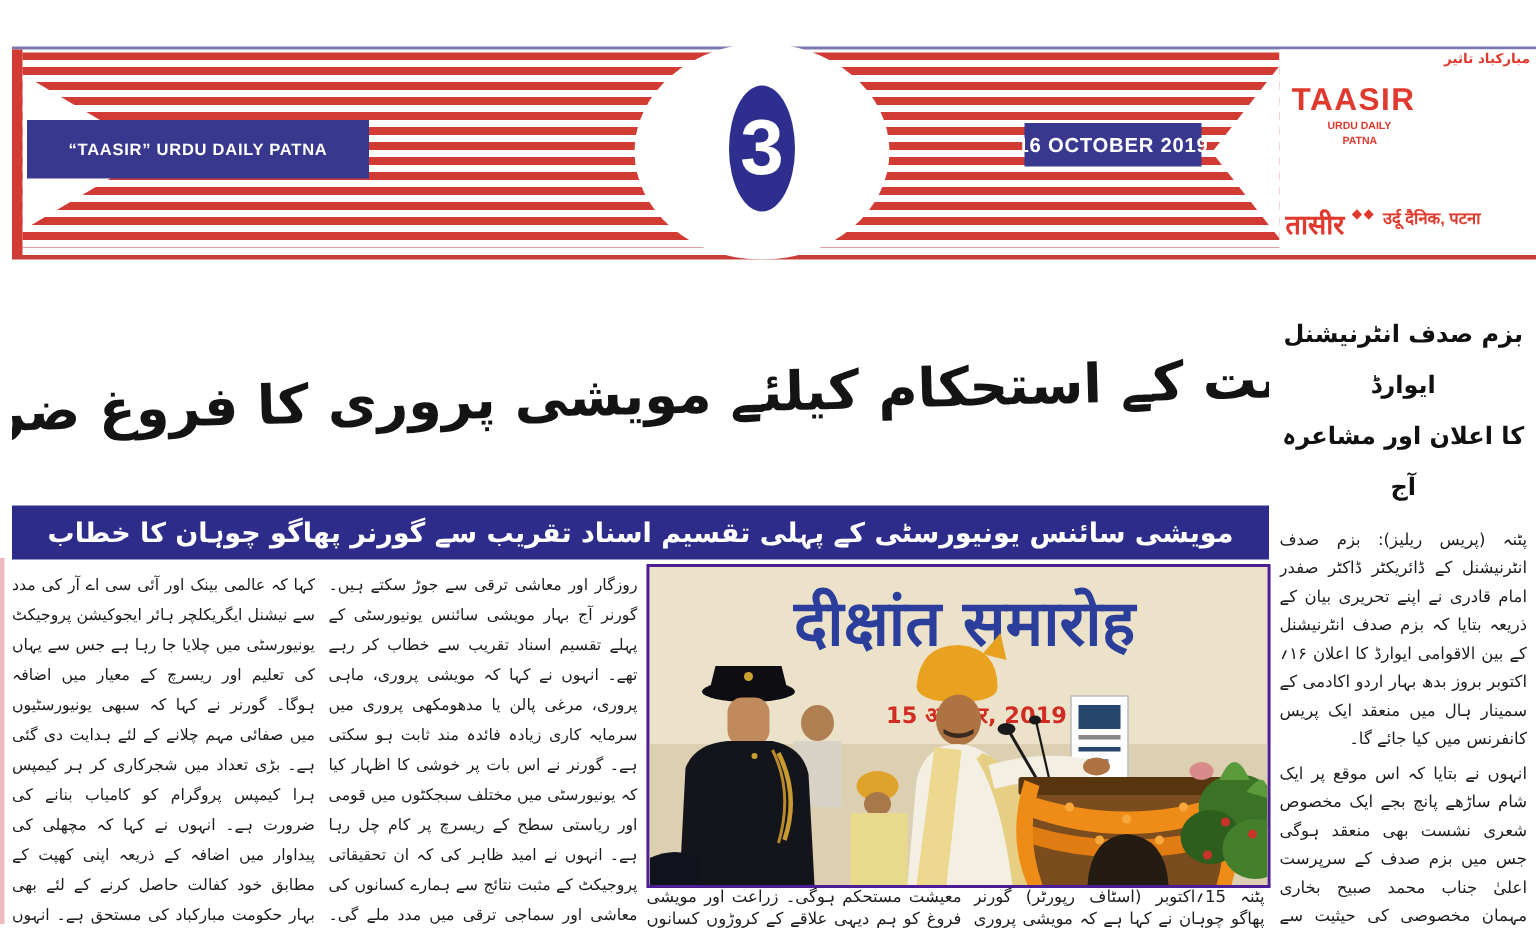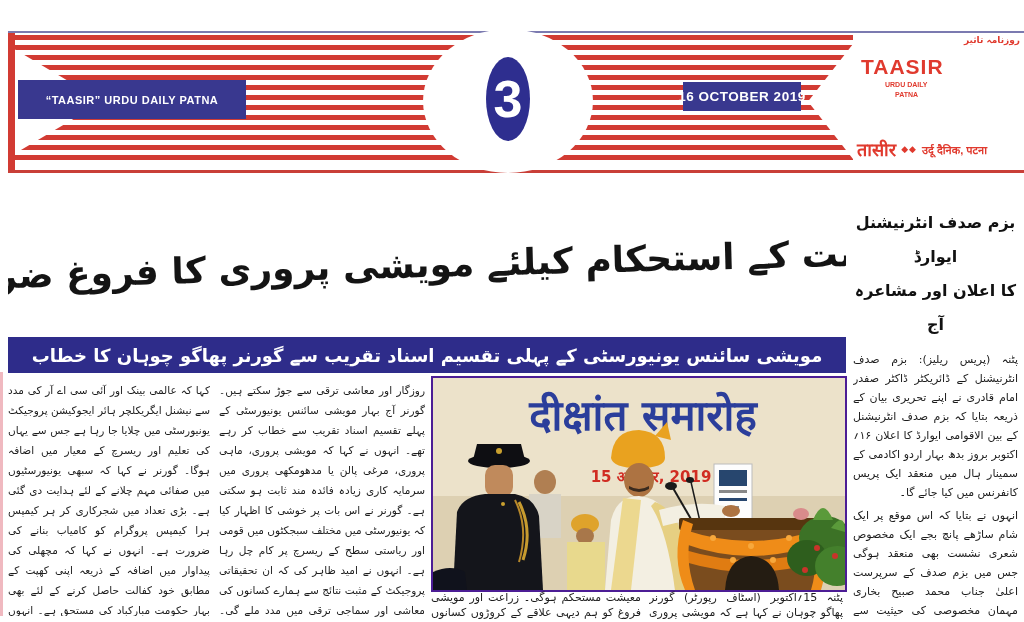--- a/index.html
+++ b/index.html
@@ -24,21 +24,21 @@
            color:#fff;font-weight:bold;font-size:52px;display:flex;align-items:center;justify-content:center;}
   .mh-datebox{position:absolute;left:675px;top:49px;width:118px;height:29px;background:#39388f;
               color:#fff;font-weight:bold;font-size:13.5px;letter-spacing:.5px;
               display:flex;align-items:center;justify-content:center;white-space:nowrap;}
   .mh-logo{position:absolute;left:845px;top:0;width:171px;height:132px;background:#fff;overflow:hidden;}
   .lg-roznama{position:absolute;right:4px;top:2px;color:#e03a2e;font-size:9px;font-weight:bold;}
   .lg-name-en{position:absolute;left:8px;top:22px;color:#e03a2e;font-weight:bold;font-size:21px;letter-spacing:1px;}
   .lg-sub1{position:absolute;left:32px;top:48px;color:#e03a2e;font-weight:bold;font-size:7px;}
   .lg-sub2{position:absolute;left:42px;top:58px;color:#e03a2e;font-weight:bold;font-size:7px;}
   .lg-name-ur{position:absolute;right:2px;top:2px;color:#e03a2e;font-weight:bold;font-size:52px;line-height:1.5;}
-  .lg-bottom{position:absolute;left:4px;bottom:4px;display:flex;align-items:center;gap:5px;color:#e03a2e;white-space:nowrap;}
+  .lg-bottom{position:absolute;left:4px;bottom:4px;display:flex;align-items:flex-start;gap:5px;color:#e03a2e;white-space:nowrap;}
   .lg-name-hi{font-weight:bold;font-size:18px;}
   .lg-diamonds{font-size:9px;letter-spacing:1px;}
   .lg-tag-hi{font-weight:bold;font-size:11px;}
   
   .headline{position:absolute;left:8px;top:196px;width:838px;height:136px;overflow:hidden;
             display:flex;align-items:center;justify-content:center;}
   .headline h1{margin:0;font-weight:bold;font-size:36px;color:#141414;white-space:nowrap;
                transform:rotate(-1.5deg);}
   .substrip{position:absolute;left:8px;top:337px;width:838px;height:36px;background:#2e2c8a;
             color:#fff;font-weight:bold;font-size:18px;display:flex;align-items:center;justify-content:center;
@@ -64,21 +64,21 @@
 <div class="masthead">
   <div class="mh-stripes"></div>
   <div class="mh-redbar"></div>
   <div class="mh-wedge-left"></div>
   <div class="mh-oval-bg"></div>
   <div class="mh-wedge-right"></div>
   <div class="mh-titlebox">“TAASIR” URDU DAILY  PATNA</div>
   <div class="mh-oval">3</div>
   <div class="mh-datebox">16 OCTOBER  2019</div>
   <div class="mh-logo">
-    <span class="lg-roznama urdu">روزنامہ تاثیر</span>
+    <span class="lg-roznama urdu">مبارکباد تاثیر</span>
     <span class="lg-name-en">TAASIR</span>
     <span class="lg-sub1">URDU DAILY</span>
     <span class="lg-sub2">PATNA</span>
     <div class="lg-bottom">
       <span class="lg-name-hi">तासीर</span>
       <span class="lg-diamonds">◆◆</span>
       <span class="lg-tag-hi">उर्दू दैनिक, पटना</span>
     </div>
   </div>
 </div>

